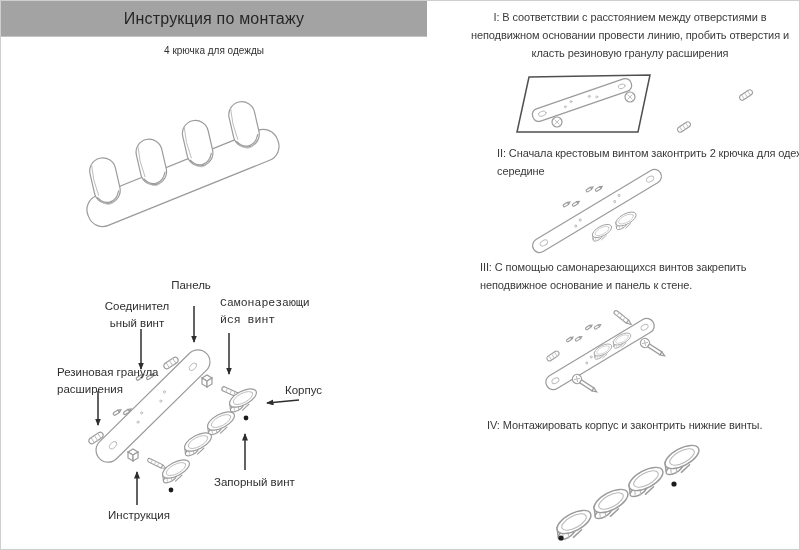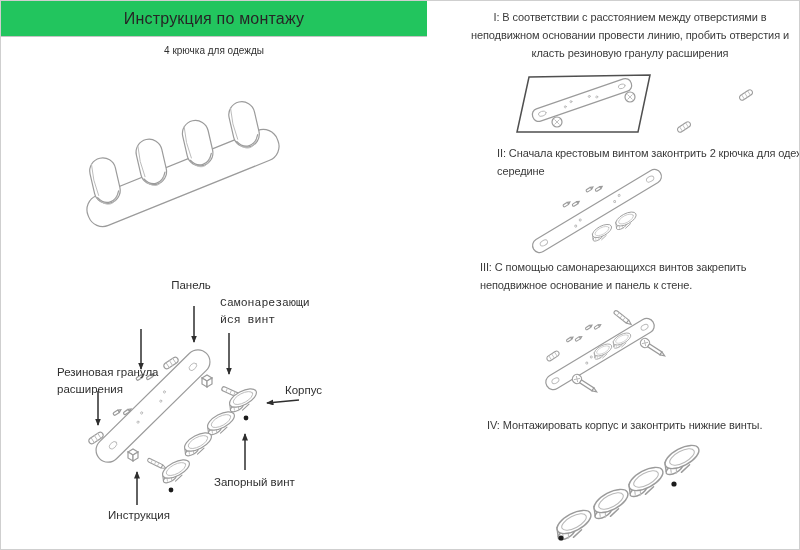--- a/index.html
+++ b/index.html
@@ -3,21 +3,21 @@
 <meta charset="utf-8">
 <style>
   html,body{margin:0;padding:0;background:#fff;}
   .page{
     position:relative;width:800px;height:550px;overflow:hidden;
     background:#fff;border:1px solid #cfcfcf;box-sizing:border-box;
     font-family:"Liberation Sans","DejaVu Sans",sans-serif;color:#3a3a3a;
   }
   .abs{position:absolute;}
   .title-bar{
-    left:0;top:0;width:426px;height:35px;background:#22c55e;
+    left:0;top:0;width:426px;height:35px;background:#a3a3a3;
     border-bottom:1px solid #c4c4c4;display:flex;align-items:center;justify-content:center;
   }
   .title-bar .t{font-size:16px;color:#262626;letter-spacing:.2px;}
   .subtitle{left:0;top:44px;width:426px;text-align:center;font-size:10px;color:#303030;}
   .step{font-size:11px;line-height:1.62;color:#3a3a3a;letter-spacing:-0.1px;}
   .plabel{font-size:11.5px;line-height:1.45;color:#2f2f2f;white-space:pre-line;}
   svg{position:absolute;overflow:visible;}
   svg .ln{fill:none;stroke:#9b9b9b;stroke-width:1.2;stroke-linecap:round;}
   svg .fw{fill:#ffffff;stroke:#9b9b9b;stroke-width:1.2;}
   svg .thin{fill:none;stroke:#b9b9b9;stroke-width:0.9;stroke-linecap:round;}
@@ -132,20 +132,22 @@
     <line class="arrow" x1="178" y1="22" x2="178" y2="58" marker-end="url(#ah)"></line>
     <line class="arrow" x1="125" y1="45" x2="125" y2="85" marker-end="url(#ah)"></line>
     <line class="arrow" x1="213" y1="49" x2="213" y2="90" marker-end="url(#ah)"></line>
     <line class="arrow" x1="82" y1="107" x2="82" y2="141" marker-end="url(#ah)"></line>
     <line class="arrow" x1="283" y1="116" x2="251" y2="119" marker-end="url(#ah)"></line>
     <line class="arrow" x1="229" y1="186" x2="229" y2="150" marker-end="url(#ah)"></line>
     <line class="arrow" x1="121" y1="221" x2="121" y2="188" marker-end="url(#ah)"></line>
   </svg>
 
   <div class="abs plabel" style="left:158px;top:276px;width:64px;text-align:center;">Панель</div>
+  <div class="abs plabel" style="left:96px;top:297px;width:80px;text-align:center;">Соединител
+ьный винт</div>
   <div class="abs plabel" style="left:219px;top:294px;width:110px;text-align:left;font-family:Liberation Mono, monospace;">Самонарезающи
 йся винт</div>
   <div class="abs plabel" style="left:24px;top:363px;width:118px;text-align:left;margin-left:32px;">Резиновая гранула
 расширения</div>
   <div class="abs plabel" style="left:284px;top:381px;width:52px;">Корпус</div>
   <div class="abs plabel" style="left:213px;top:473px;width:104px;">Запорный винт</div>
   <div class="abs plabel" style="left:99px;top:506px;width:78px;text-align:center;">Инструкция</div>
 
   <div class="abs step" style="left:460px;top:8px;width:338px;text-align:center;">I: В соответствии с расстоянием между отверстиями в неподвижном основании провести линию, пробить отверстия и класть резиновую гранулу расширения</div>
 

